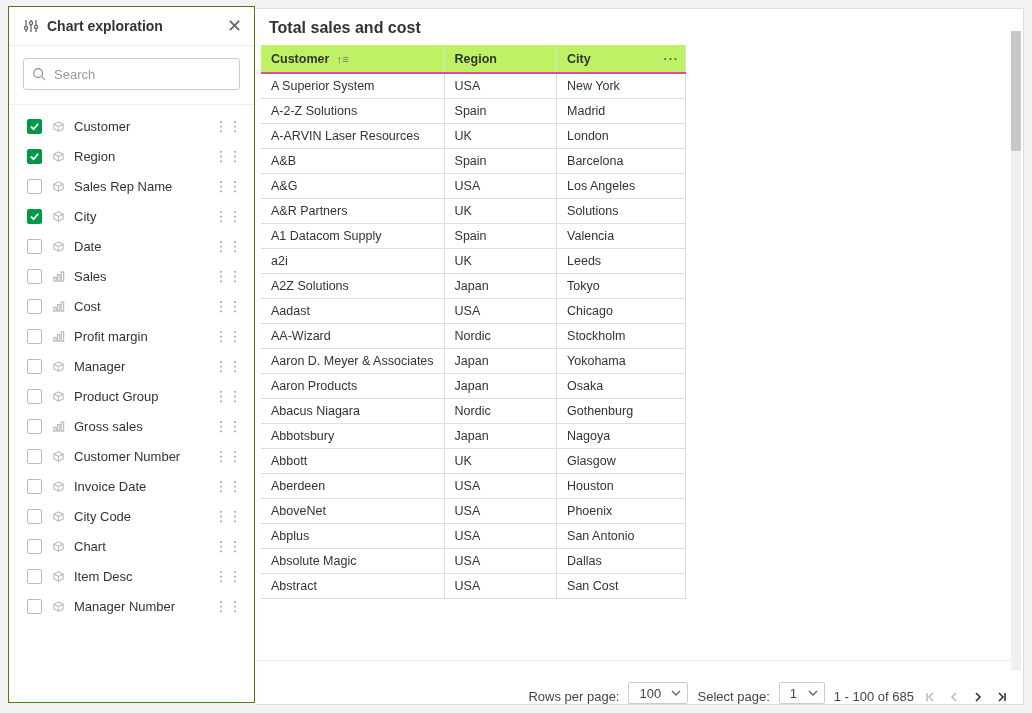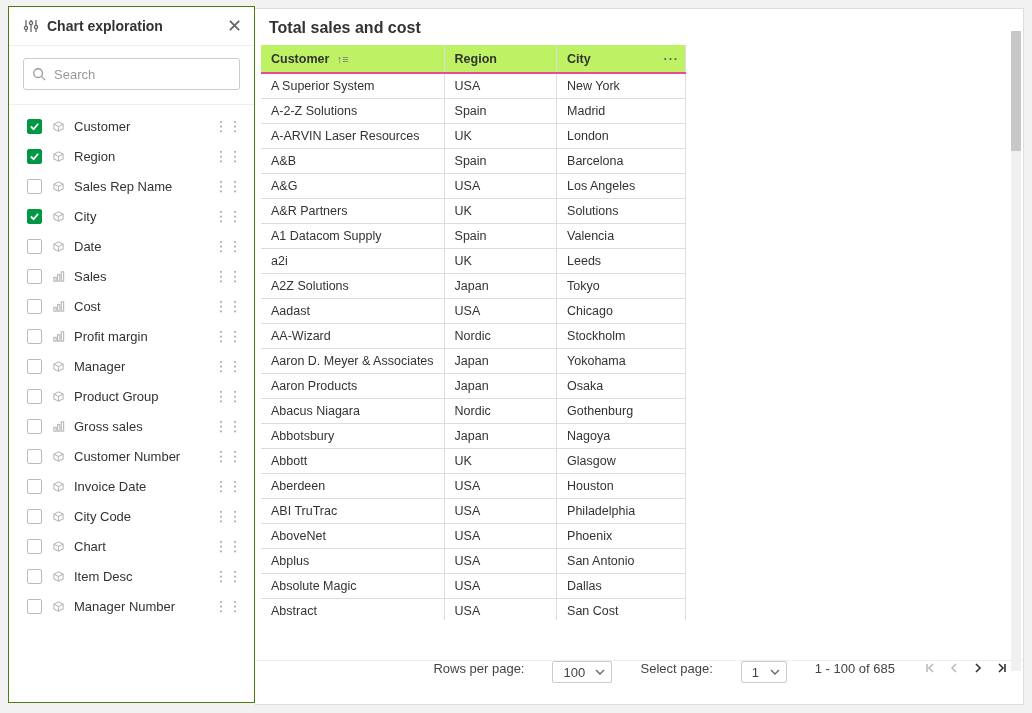--- a/index.html
+++ b/index.html
@@ -182,24 +182,24 @@
     position:absolute;
     top:0; left:0; right:0;
     height: 120px;
     background: #c7c7c7;
     border-radius:1px;
   }
   .footer {
     border-top: 1px solid #eee;
     height: 44px;
     display: flex;
-    align-items: flex-start;
+    align-items: flex-end;
     justify-content: flex-end;
     padding: 0 14px;
-    gap: 28px;
+    gap: 9px;
     font-size: 13px;
     color: #444;
     margin-top: 40px;
   }
   .select-box {
     display:inline-flex;
     align-items:center;
     border:1px solid #ccc;
     border-radius:2px;
     height:22px;
@@ -549,25 +549,20 @@
             <td class="col-customer">Abbott</td>
             <td class="col-region">UK</td>
             <td class="col-city">Glasgow</td>
           </tr>
           <tr>
             <td class="col-customer">Aberdeen</td>
             <td class="col-region">USA</td>
             <td class="col-city">Houston</td>
           </tr>
           <tr>
-            <td class="col-customer">ABI TruTrac</td>
-            <td class="col-region">USA</td>
-            <td class="col-city">Philadelphia</td>
-          </tr>
-          <tr>
             <td class="col-customer">AboveNet</td>
             <td class="col-region">USA</td>
             <td class="col-city">Phoenix</td>
           </tr>
           <tr>
             <td class="col-customer">Abplus</td>
             <td class="col-region">USA</td>
             <td class="col-city">San Antonio</td>
           </tr>
           <tr>

